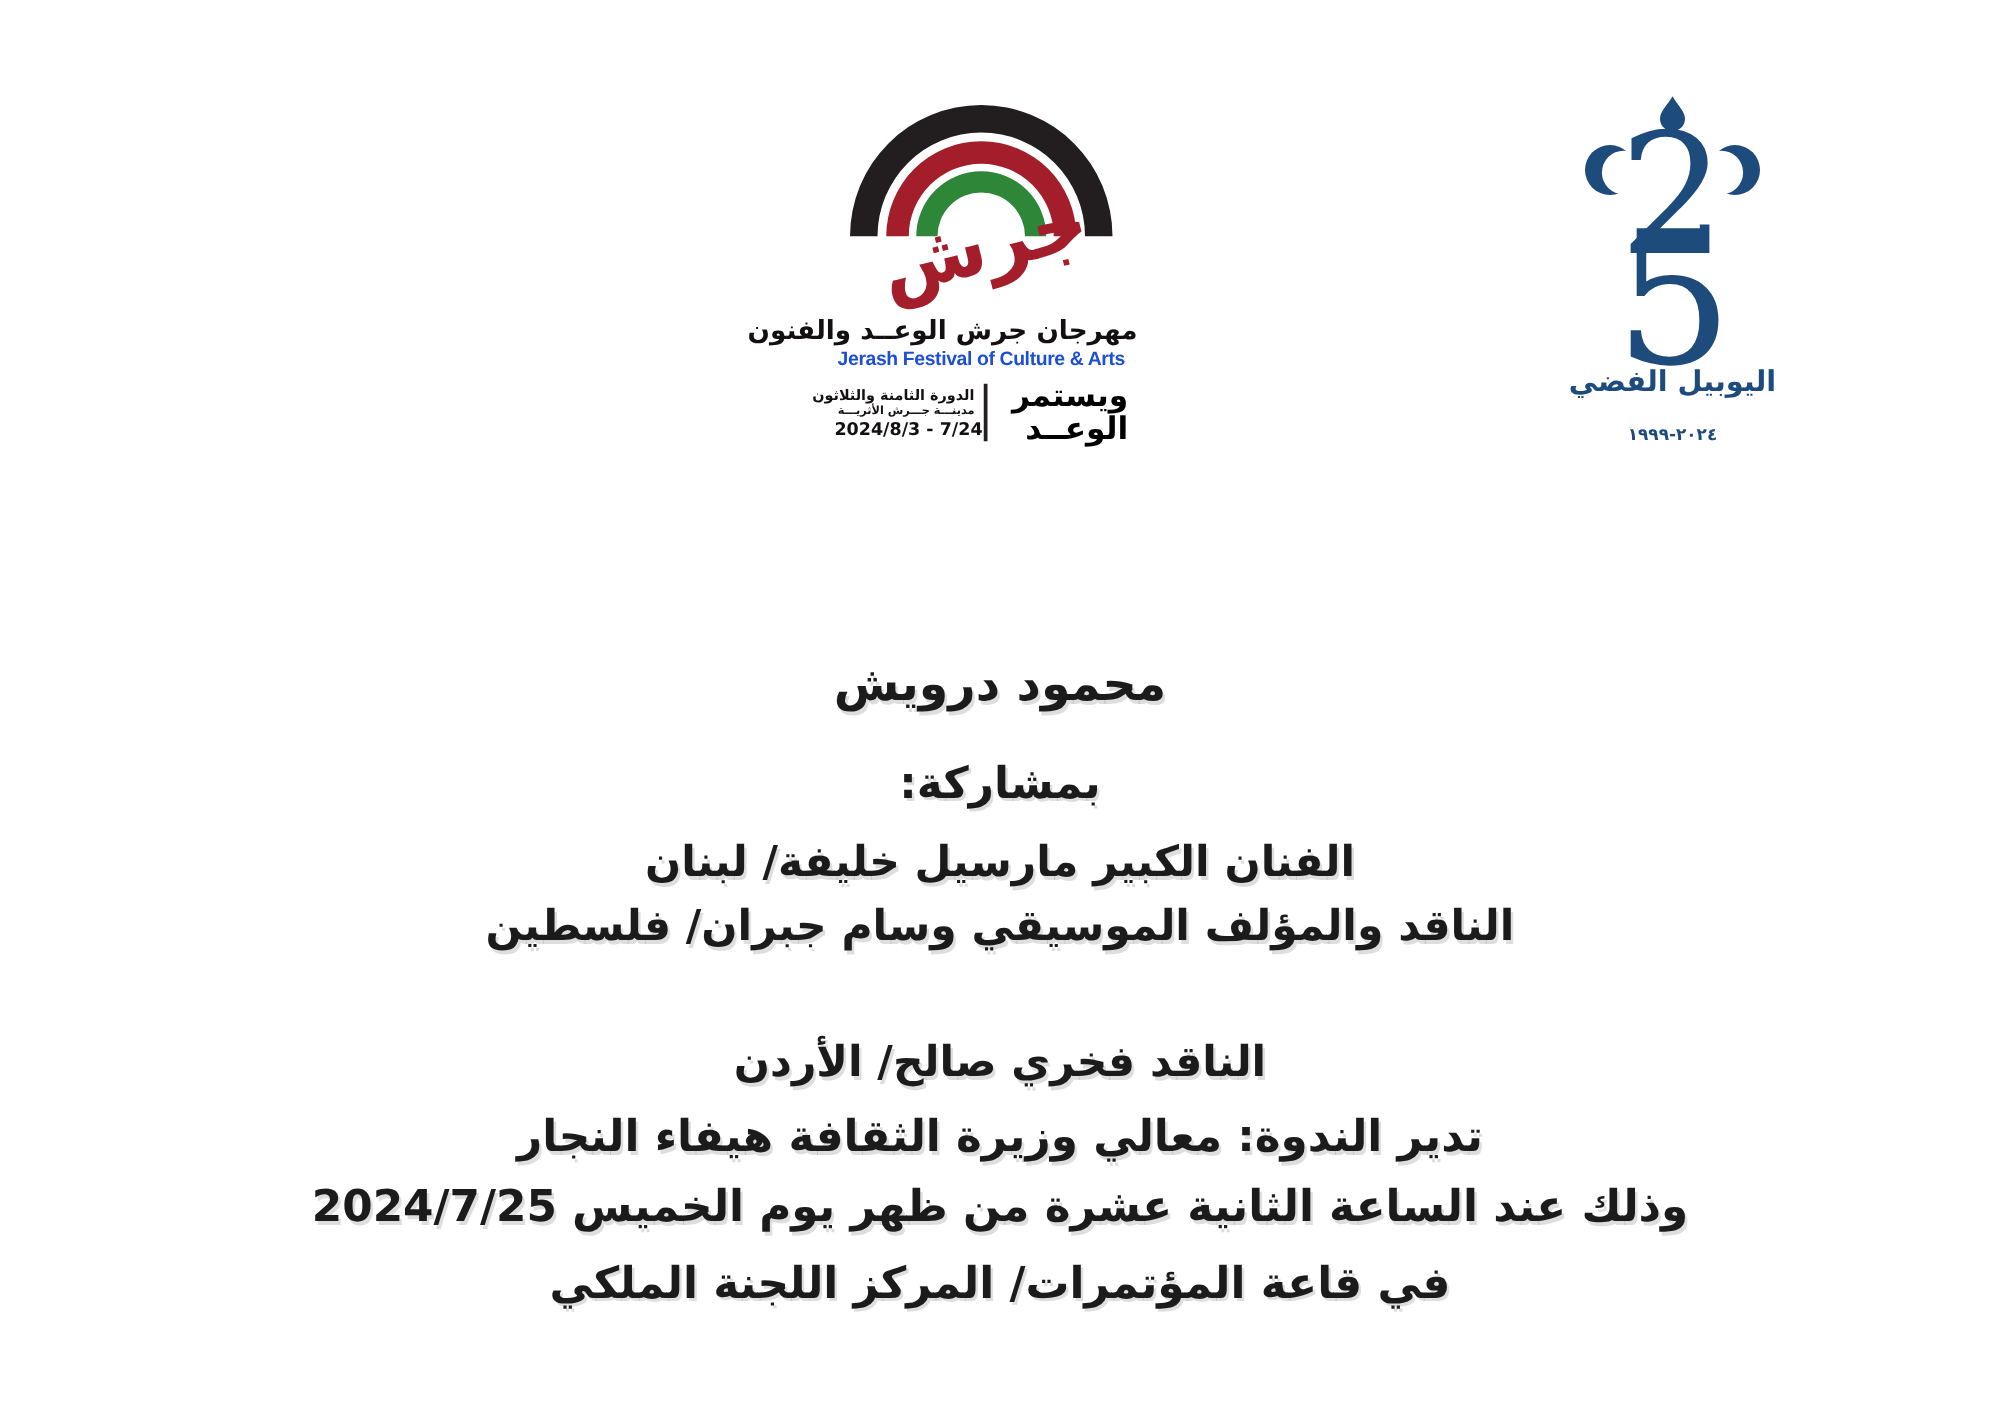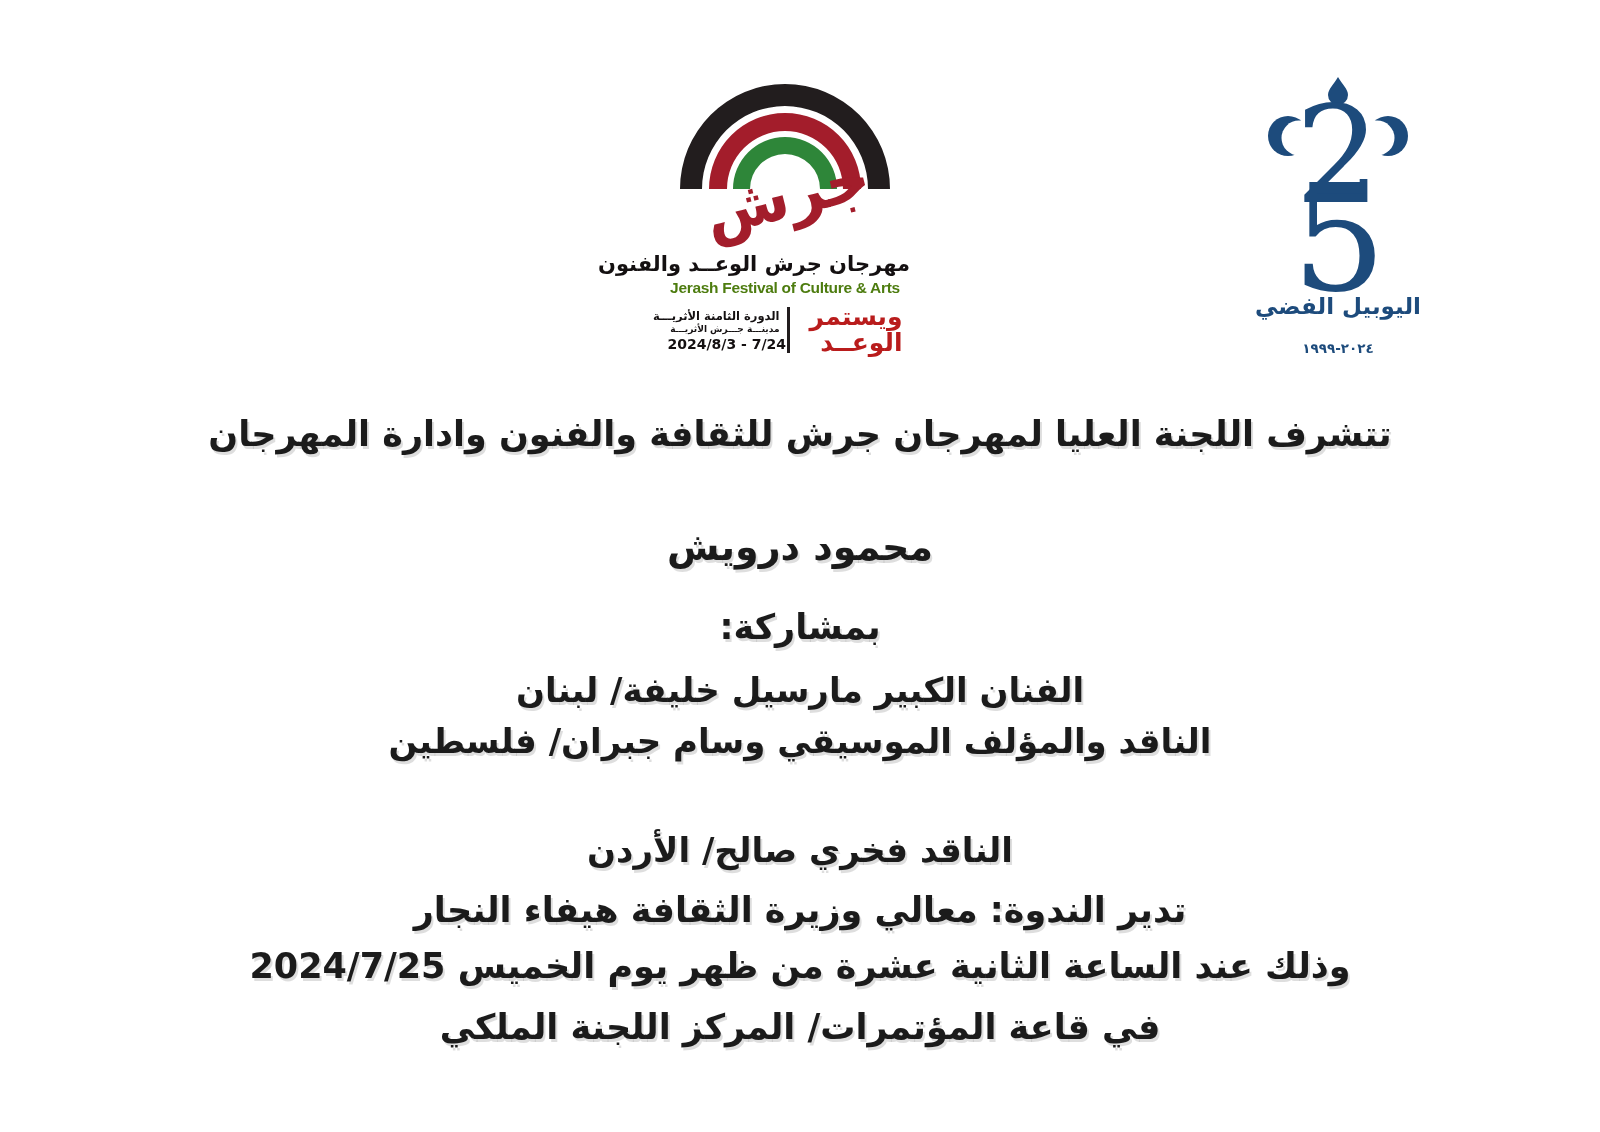--- a/index.html
+++ b/index.html
@@ -22,31 +22,31 @@
   .datetime{top:945px;font-size:35px;}
   .venue{top:1006px;font-size:35px;}
   .inquiries{position:absolute;left:57px;top:1056px;font-size:28px;font-weight:bold;
              direction:rtl;white-space:nowrap;color:#1f1f1f;}
 
   
   .festival-logo{position:absolute;left:660px;top:75px;width:250px;height:290px;}
   .f-name-ar{position:absolute;top:177px;left:0;width:100%;text-align:center;direction:rtl;
              font-size:21px;font-weight:bold;color:#141011;white-space:nowrap;}
   .f-name-en{position:absolute;top:204px;left:0;width:100%;text-align:center;
-             font-size:15.5px;font-weight:bold;letter-spacing:-0.3px;color:#4d7c0f;
+             font-size:15.5px;font-weight:bold;letter-spacing:-0.3px;color:#1d4ed8;
              font-family:"Liberation Sans","DejaVu Sans",sans-serif;white-space:nowrap;}
   .f-bottom{position:absolute;top:229px;left:0;width:100%;display:flex;
             justify-content:center;align-items:center;}
   .f-edition{direction:rtl;text-align:right;width:112px;color:#141011;}
   .f-ed1{font-size:11.5px;font-weight:bold;white-space:nowrap;}
   .f-ed2{font-size:9px;font-weight:bold;margin-top:1px;white-space:nowrap;}
   .f-dates{font-size:14px;font-weight:bold;margin-top:2px;white-space:nowrap;text-align:left;}
   .f-divider{width:3px;height:46px;background:#221d1e;margin:0 7px;}
   .f-slogan{direction:rtl;text-align:right;width:106px;font-size:25px;font-weight:bold;
-            line-height:1.05;color:#b91c1c;}
+            line-height:1.05;color:#000000;}
 
   
   .jubilee{position:absolute;left:1238px;top:72px;width:200px;height:300px;color:#1d4b7c;}
   .j-title{position:absolute;top:221px;left:0;width:100%;text-align:center;direction:rtl;
            font-size:23px;font-weight:bold;white-space:nowrap;}
   .j-years{position:absolute;top:268px;left:0;width:100%;text-align:center;
            font-size:13.5px;font-weight:bold;letter-spacing:3px;white-space:nowrap;}
 </style>
 </head>
 <body>
@@ -57,21 +57,21 @@
     <svg width="250" height="175" viewBox="0 0 250 175">
       <path fill="#221d1e" d="M20 114 A105 105 0 0 1 230 114 L208 114 A83 83 0 0 0 42 114 Z"></path>
       <path fill="#a31d2b" d="M49 114 A76 76 0 0 1 201 114 L183 114 A58 58 0 0 0 67 114 Z"></path>
       <path fill="#2e8639" d="M73 114 A52 52 0 0 1 177 114 L160 114 A35 35 0 0 0 90 114 Z"></path>
       <text x="127" y="142" text-anchor="middle" fill="#a31d2b" font-family="DejaVu Sans, sans-serif" font-size="62" font-weight="bold" transform="rotate(-14 127 122)">جرش</text>
     </svg>
     <div class="f-name-ar">مهرجان جرش الوعــد والفنون</div>
     <div class="f-name-en">Jerash Festival of Culture &amp; Arts</div>
     <div class="f-bottom">
       <div class="f-edition">
-        <div class="f-ed1">الدورة الثامنة الأثريـــة</div>
+        <div class="f-ed1">الدورة الثامنة والثلاثون</div>
         <div class="f-ed2">مدينـــة جـــرش الأثريـــة</div>
         <div class="f-dates" dir="ltr">2024/8/3 - 7/24</div>
       </div>
       <div class="f-divider"></div>
       <div class="f-slogan">
         <div>ويستمر</div>
         <div>الوعــد</div>
       </div>
     </div>
   </div>
@@ -83,21 +83,20 @@
       <circle cx="61" cy="66" r="17.5" fill="#ffffff"></circle>
       <circle cx="150" cy="64" r="20" fill="#1d4b7c"></circle>
       <circle cx="139" cy="66" r="17.5" fill="#ffffff"></circle>
       <text x="100" y="130" text-anchor="middle" fill="#1d4b7c" font-family="DejaVu Serif, serif" font-size="134">2</text>
       <text x="101" y="218" text-anchor="middle" fill="#1d4b7c" font-family="DejaVu Serif, serif" font-size="148">5</text>
     </svg>
     <div class="j-title">اليوبيل الفضي</div>
     <div class="j-years" dir="ltr">٢٠٢٤-١٩٩٩</div>
   </div>
 
-  <div class="line l1">تتشرف اللجنة العليا لمهرجان جرش للثقافة والفنون وادارة المهرجان</div>
   <div class="line honoree">محمود درويش</div>
   <div class="line plabel">بمشاركة:</div>
   <div class="line p2">الناقد والمؤلف الموسيقي وسام جبران/ فلسطين</div>
   <div class="line p1">الفنان الكبير مارسيل خليفة/ لبنان</div>
   <div class="line p4">الناقد فخري صالح/ الأردن</div>
   <div class="line moderator">تدير الندوة: معالي وزيرة الثقافة هيفاء النجار</div>
   <div class="line datetime">وذلك عند الساعة الثانية عشرة من ظهر يوم الخميس 2024/7/25</div>
   <div class="line venue">في قاعة المؤتمرات/ المركز اللجنة الملكي</div>
 
 

